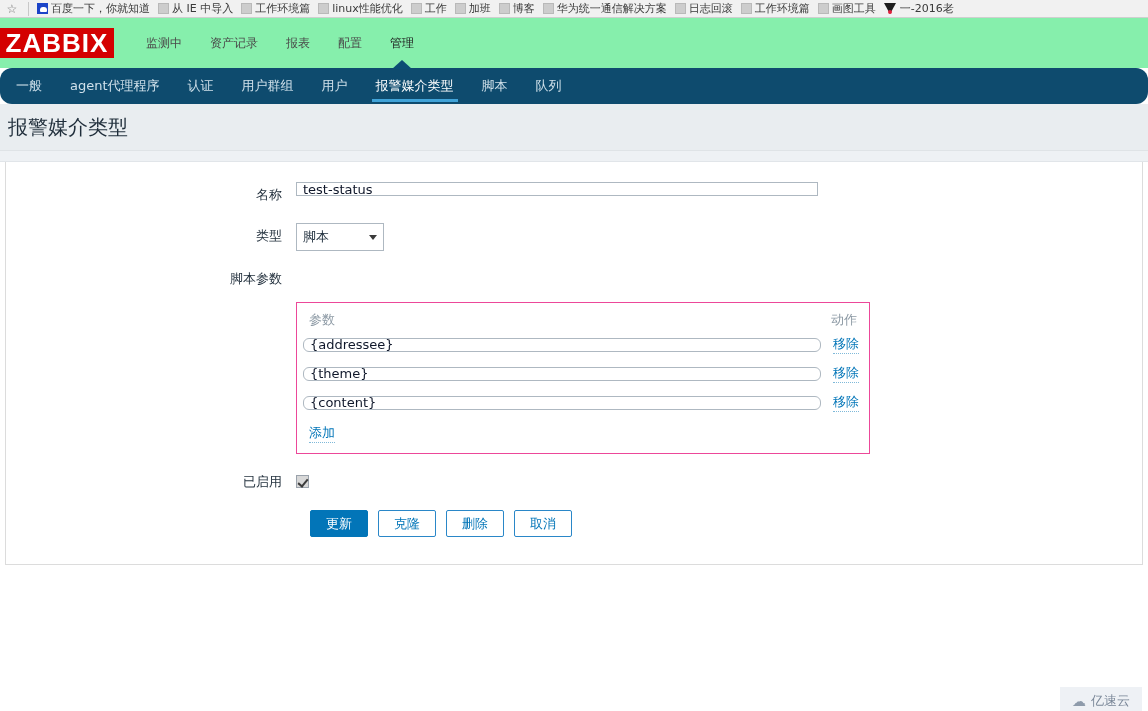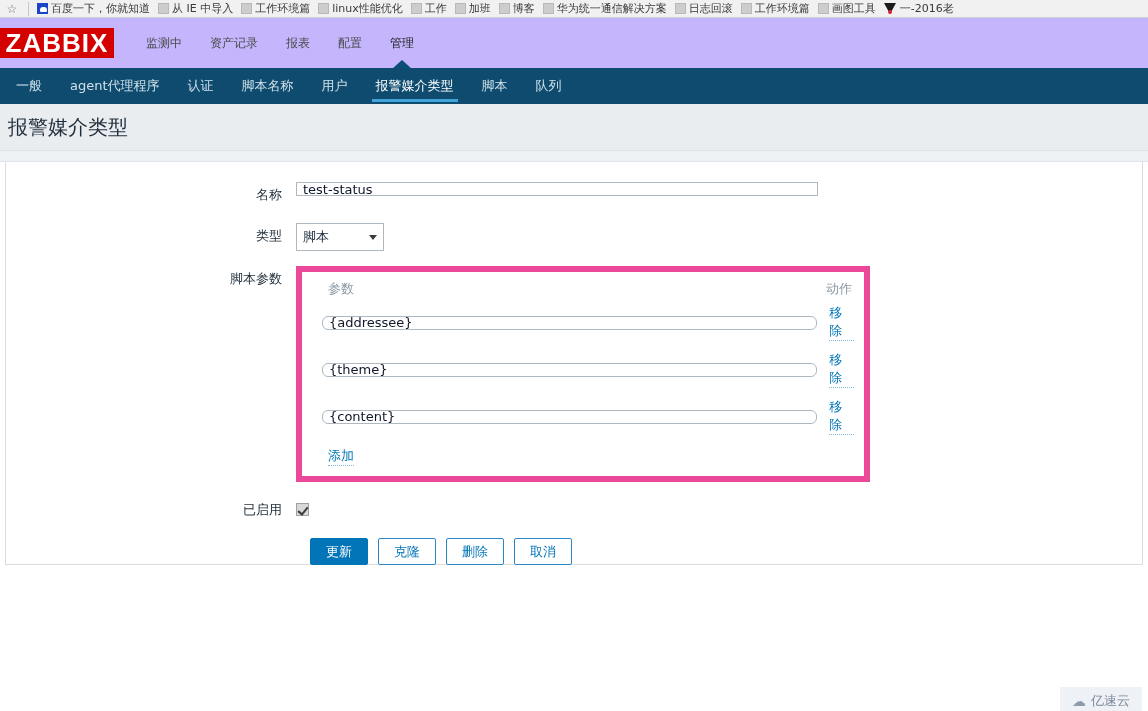--- a/index.html
+++ b/index.html
@@ -82,21 +82,21 @@
   .bm-label {
     font-size: 11px;
     color: #3a3a3a;
     font-family: "DejaVu Sans", sans-serif;
     line-height: 16px;
   }
 
   
   .zbx-header {
     height: 50px;
-    background: #c4b5fd;
+    background: #86efac;
     display: flex;
     align-items: center;
     position: relative;
   }
   .zbx-logo {
     width: 114px; height: 30px;
     margin-left: 0px;
     background: #d40000;
     color: #ffffff;
     font-size: 26px;
@@ -135,20 +135,21 @@
     border-bottom: 9px solid #0b4d73;
   }
 
   
   .sub-menu {
     height: 36px;
     background: #0e4b6e;
     display: flex;
     align-items: stretch;
     padding-left: 2px;
+    border-radius: 12px;
   }
   .sm-item {
     color: #cfe0ea;
     font-size: 13px;
     padding: 0 14px;
     line-height: 36px;
     font-family: "DejaVu Sans", sans-serif;
     position: relative;
     cursor: pointer;
     white-space: nowrap;
@@ -235,23 +236,24 @@
   .caret {
     width: 0; height: 0;
     border-left: 4px solid transparent;
     border-right: 4px solid transparent;
     border-top: 5px solid #3a3a3a;
   }
 
   
   .params-box {
     width: 574px;
-    border: 6px solid #ec4899;
-    background: #ffffff;
-    padding: 8px 10px 10px 20px;
+    border: 1px solid #ec4899;
+    background: #ffffff;
+    padding: 8px 10px 10px 6px;
+    margin-top: 36px;
   }
   .params-head {
     display: flex;
     justify-content: space-between;
     font-size: 13px;
     color: #8d9aa5;
     font-family: "DejaVu Sans", sans-serif;
     padding: 0 2px 6px 6px;
   }
   .param-row {
@@ -410,21 +412,21 @@
     <div class="mm-item">报表</div>
     <div class="mm-item">配置</div>
     <div class="mm-item active">管理</div>
   </div>
 </div>
 
 <div class="sub-menu">
   <div class="sm-item">一般</div>
   <div class="sm-item">agent代理程序</div>
   <div class="sm-item">认证</div>
-  <div class="sm-item">脚本名称</div>
+  <div class="sm-item">用户群组</div>
   <div class="sm-item">用户</div>
   <div class="sm-item active">报警媒介类型</div>
   <div class="sm-item">脚本</div>
   <div class="sm-item">队列</div>
 </div>
 
 <div class="title-band">
   <div class="page-title">报警媒介类型</div>
 </div>
 <div class="band-strip"></div>

